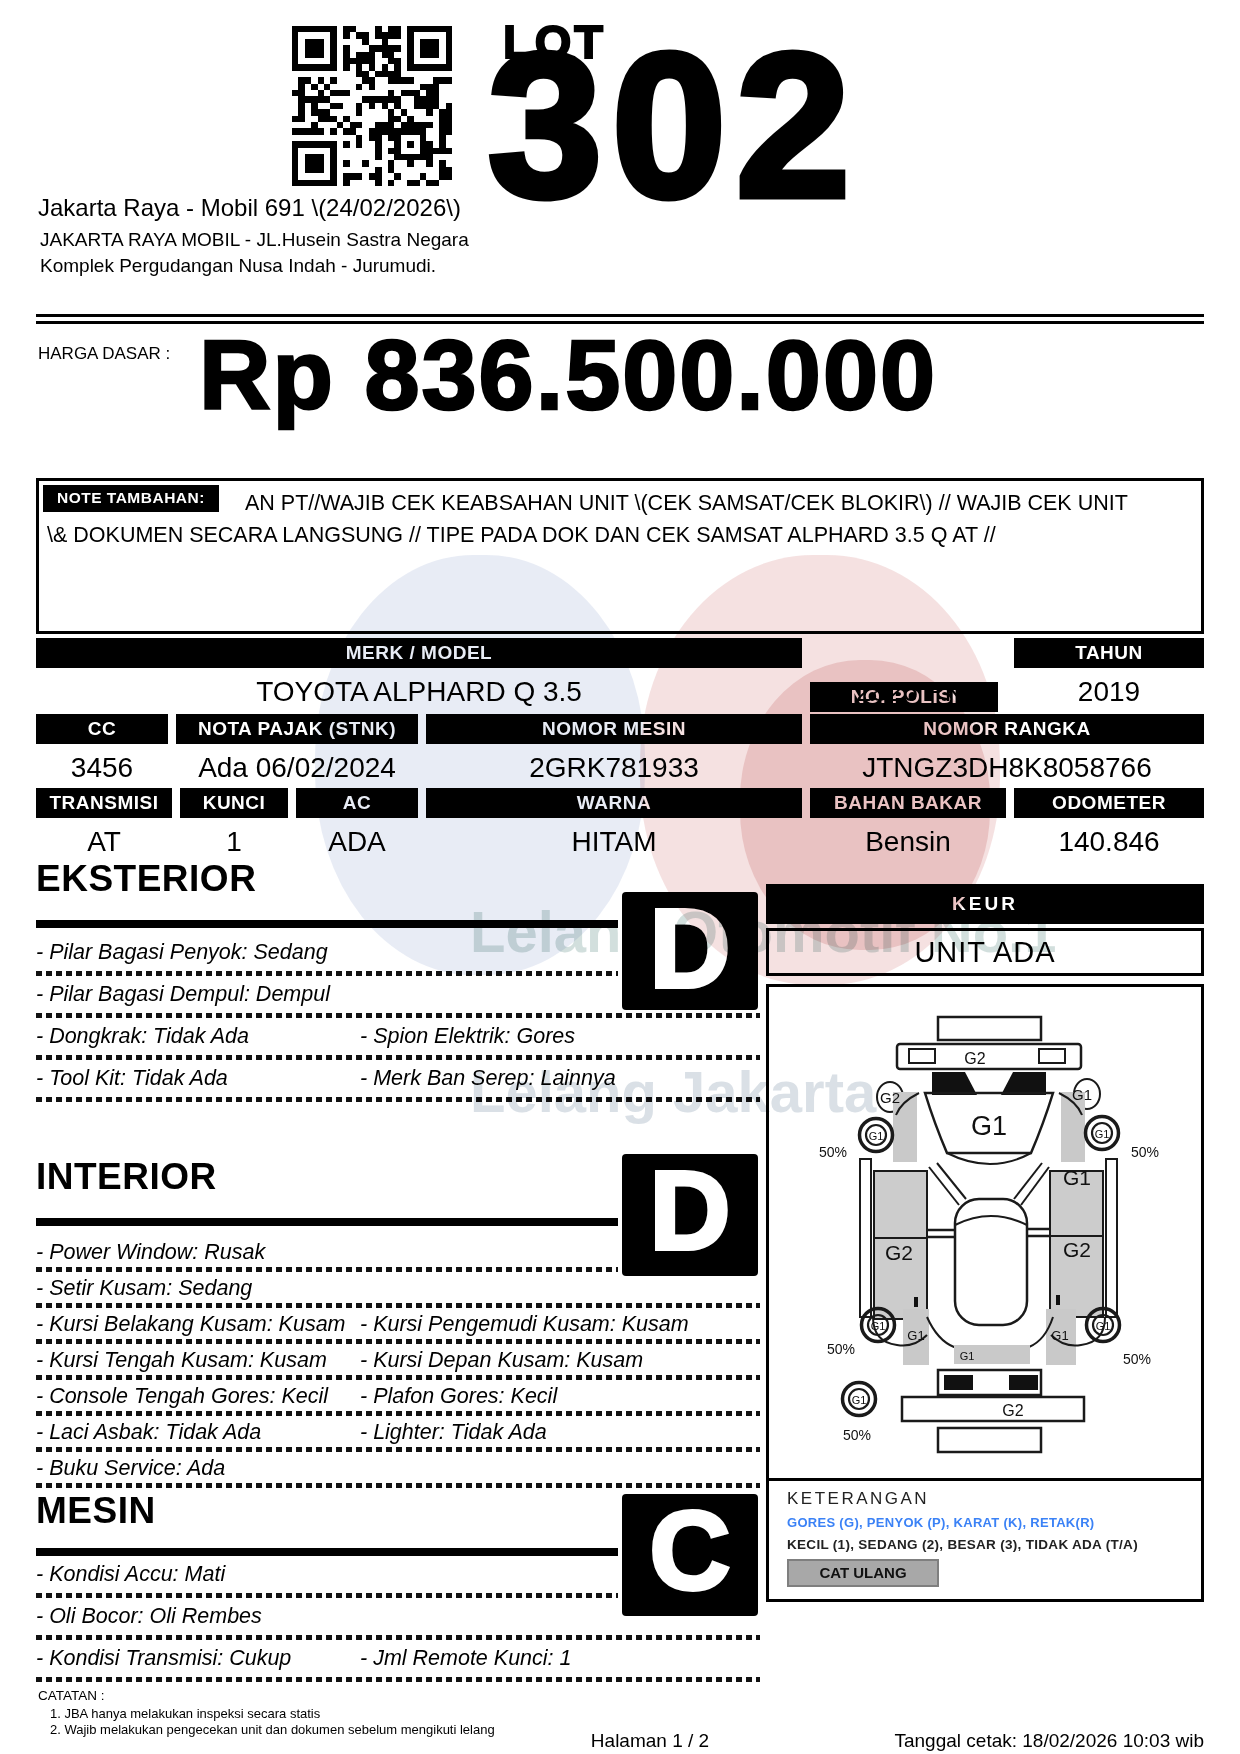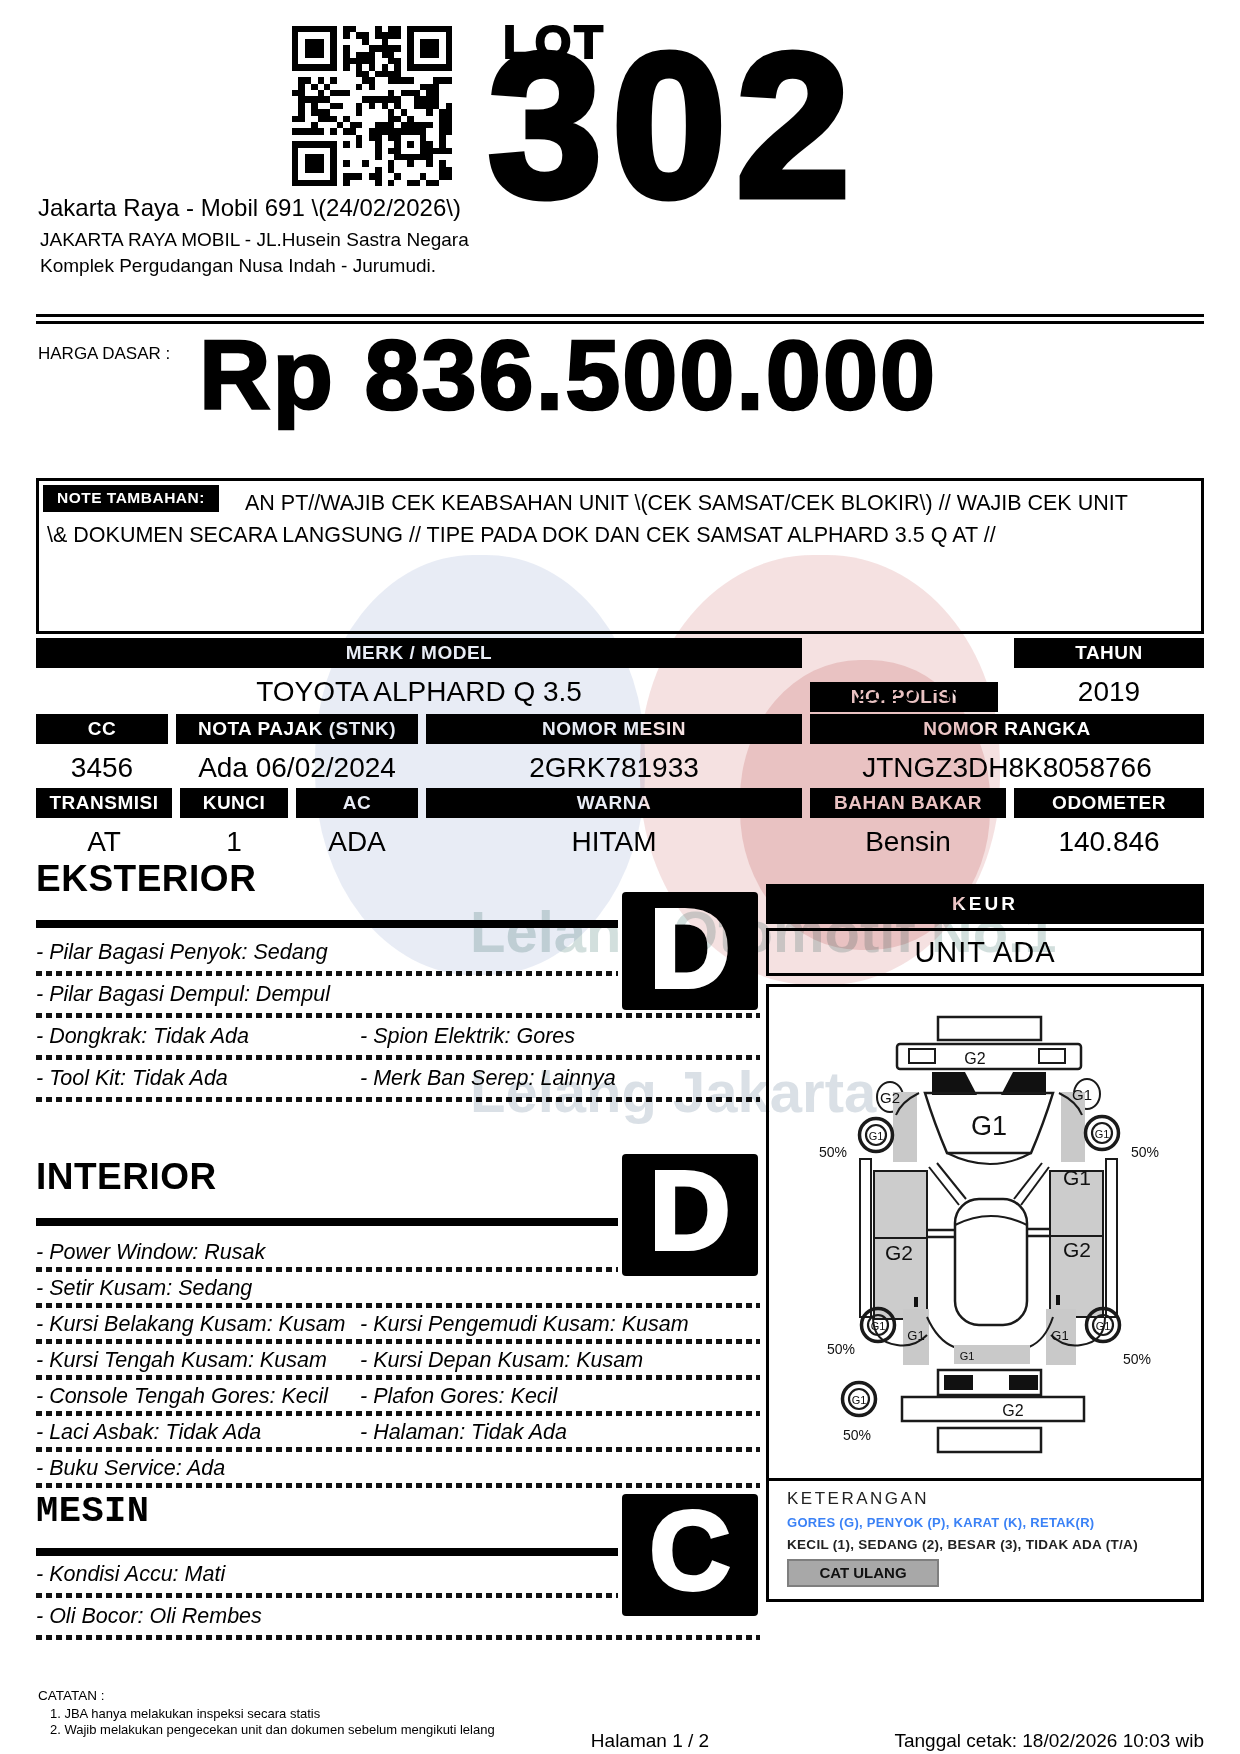--- a/index.html
+++ b/index.html
@@ -514,49 +514,54 @@
       </div>
 
       <div class="item-row" style="height:var(--rh);">
         <div class="left">- Console Tengah Gores: Kecil</div>
         <div class="right">- Plafon Gores: Kecil</div>
         <div class="dots long" style="top:var(--dt);"></div>
       </div>
 
       <div class="item-row" style="height:var(--rh);">
         <div class="left">- Laci Asbak: Tidak Ada</div>
-        <div class="right">- Halaman: Tidak Ada</div>
+        <div class="right">- Lighter: Tidak Ada</div>
         <div class="dots long" style="top:var(--dt);"></div>
       </div>
 
       <div class="item-row" style="height:var(--rh);">
         <div class="left">- Buku Service: Ada</div>
         <div class="right"></div>
         <div class="dots long" style="top:var(--dt);"></div>
       </div>
     </div>
 
-  <div class="abs sec-title" style="left:36px;top:1490px;font-family:Liberation Mono, monospace;">MESIN</div>
+  <div class="abs sec-title" style="left:36px;top:1490px;">MESIN</div>
   <div class="abs sec-rule" style="left:36px;top:1548px;"></div>
   <div class="abs badge" style="left:622px;top:1494px;height:122px;">
     <span>C</span></div>
   <div class="abs items" style="left:36px;top:1562px;--rh:42px;--dt:31px;">
 
       <div class="item-row" style="height:var(--rh);">
         <div class="left">- Kondisi Accu: Mati</div>
         <div class="right"></div>
         <div class="dots short" style="top:var(--dt);"></div>
       </div>
 
       <div class="item-row" style="height:var(--rh);">
         <div class="left">- Oli Bocor: Oli Rembes</div>
         <div class="right"></div>
         <div class="dots long" style="top:var(--dt);"></div>
       </div>
 
+      <div class="item-row" style="height:var(--rh);">
+        <div class="left">- Kondisi Transmisi: Cukup</div>
+        <div class="right">- Jml Remote Kunci: 1</div>
+        <div class="dots long" style="top:var(--dt);"></div>
+      </div>
     </div>
 
   <div class="abs catatan-title">CATATAN :</div>
   <div class="abs cat-note1">1. JBA hanya melakukan inspeksi secara statis</div>
   <div class="abs cat-note2">2. Wajib melakukan pengecekan unit dan dokumen sebelum mengikuti lelang</div>
   <div class="abs page-num">Halaman 1 / 2</div>
   <div class="abs print-date">Tanggal cetak: 18/02/2026 10:03 wib</div>
 
 </div>
 

